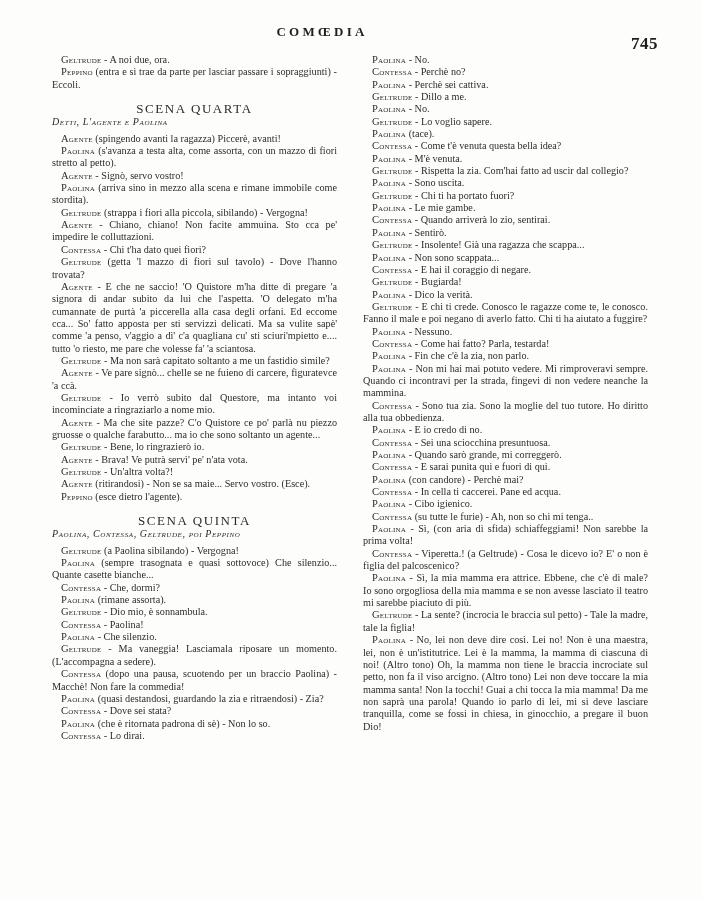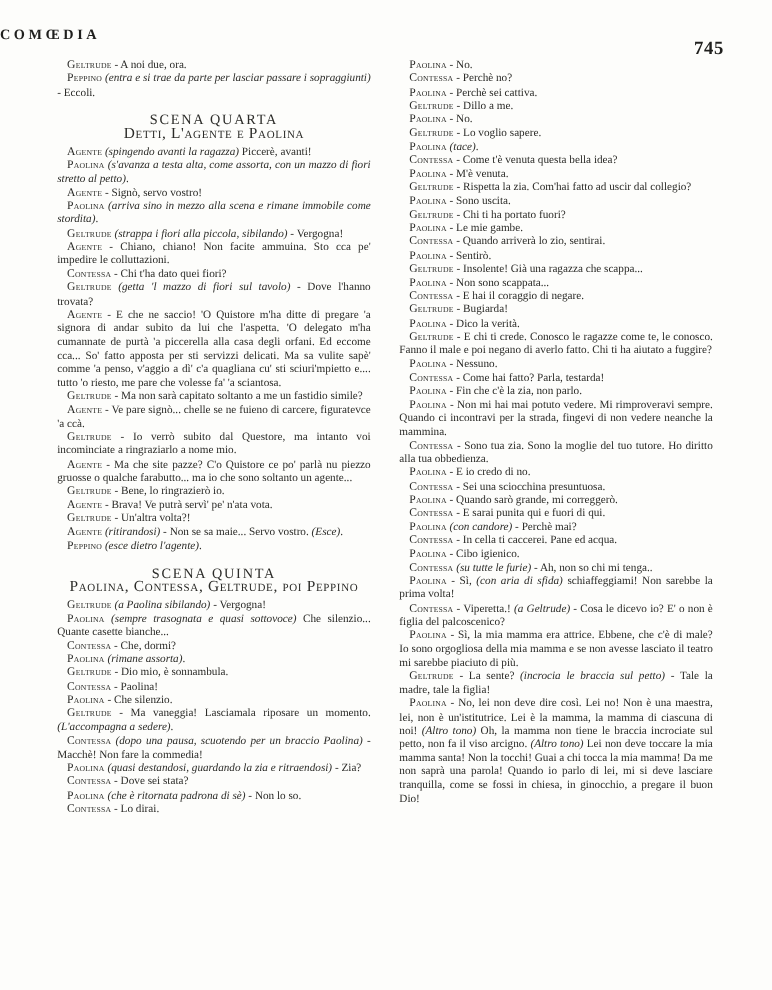--- a/index.html
+++ b/index.html
@@ -20,20 +20,21 @@
     left: 0; top: 0;
     width: 702px;
     height: 900px;
     background: #fdfdfb;
   }
   .header {
     position: absolute;
     left: 0;
     top: 22px;
     width: 644px;
+    text-align: center;
   }
   .header .title {
     font-family: "Liberation Serif", serif;
     font-size: 13px;
     letter-spacing: 3.2px;
     font-weight: bold;
     color: #1f1f1d;
   }
   .folio {
     position: absolute;
@@ -63,34 +64,35 @@
   }
   p {
     margin: 0;
     text-indent: 9px;
   }
   .sc {
     font-variant: small-caps;
     font-size: 10.6px;
     letter-spacing: 0.2px;
   }
-  .it { font-style: italic; }
+  .it { }
   .scene-head {
     text-align: center;
     font-variant: small-caps;
     font-size: 13px;
     letter-spacing: 1.6px;
     margin-top: 12px;
     margin-bottom: 1px;
     text-indent: 0;
   }
   .scene-sub {
-    text-align: center;
+    text-align: left;
+    font-style: italic;
     font-variant: small-caps;
-    font-size: 14px;
+    font-size: 10px;
     letter-spacing: 0.6px;
     margin-bottom: 4px;
     text-indent: 0;
   }
 </style>
 </head>
 <body>
 
 <div class="page">
 

